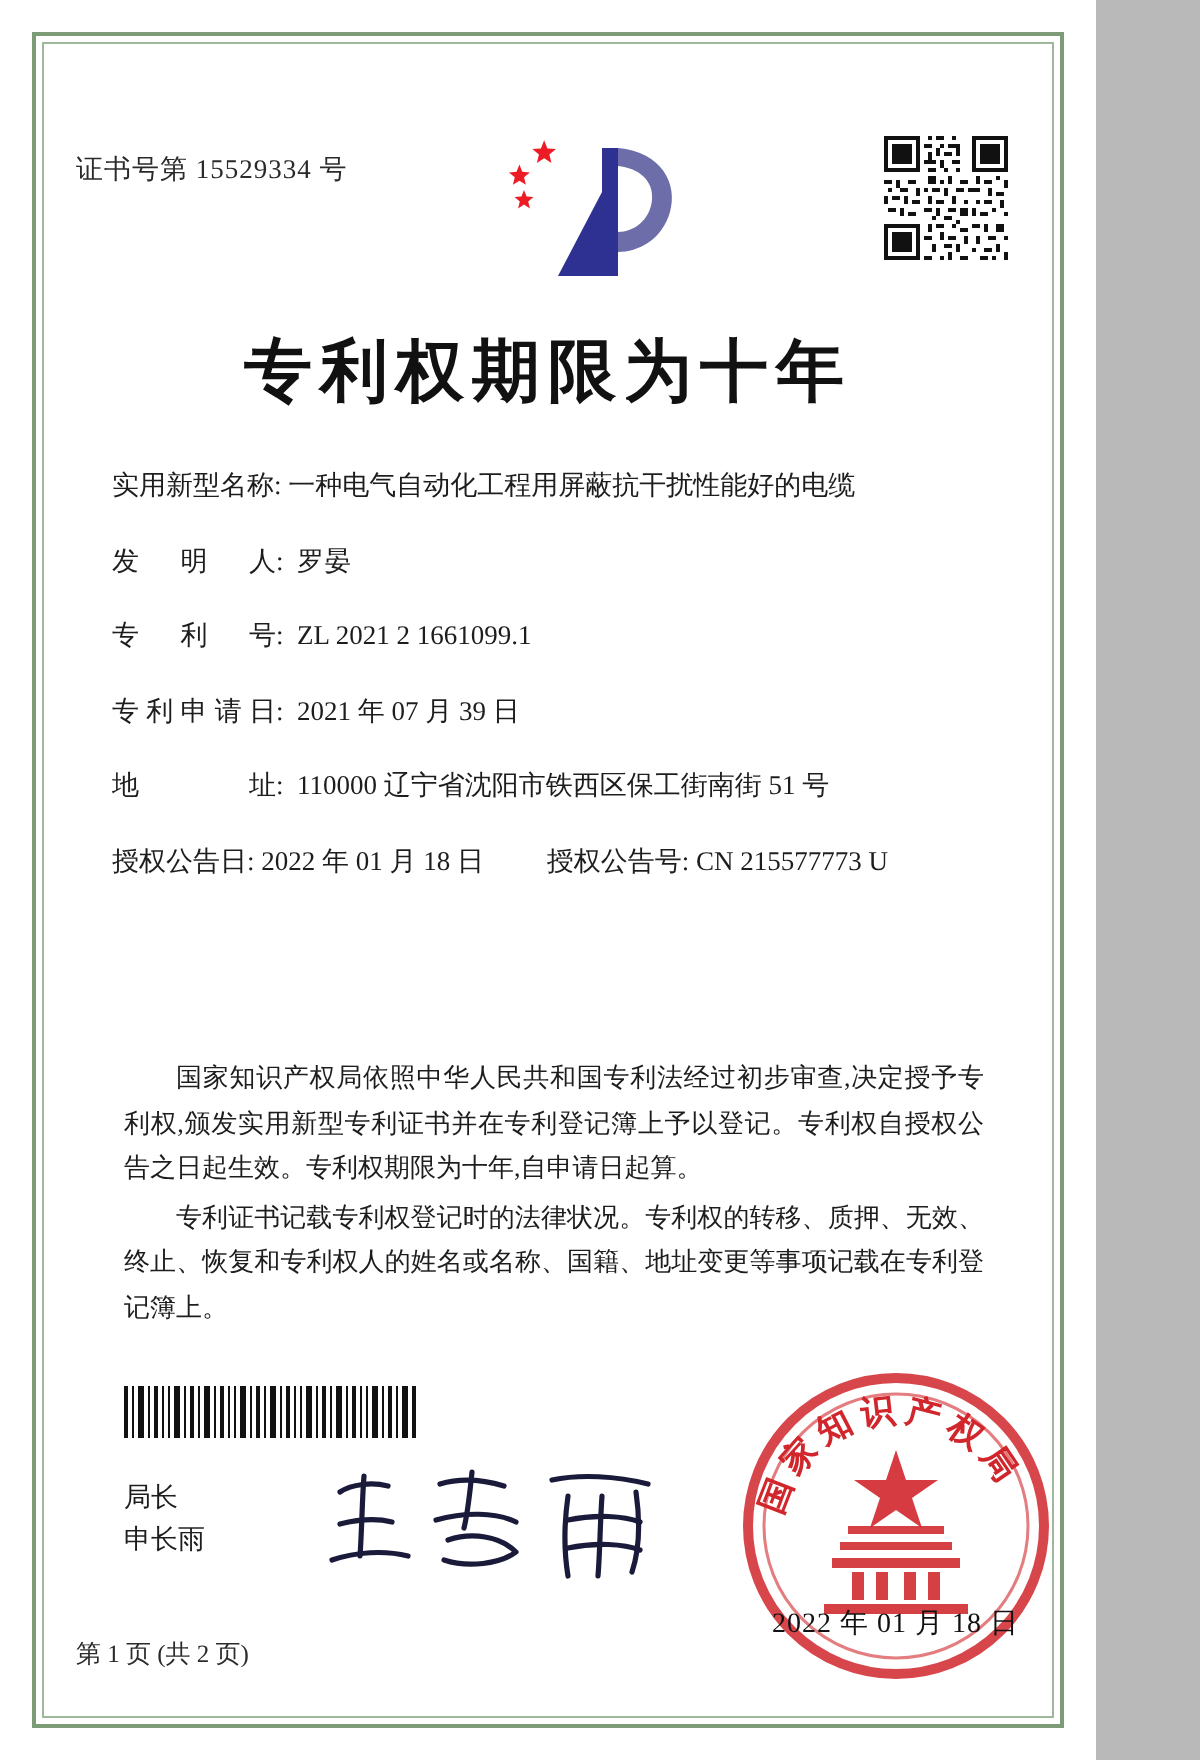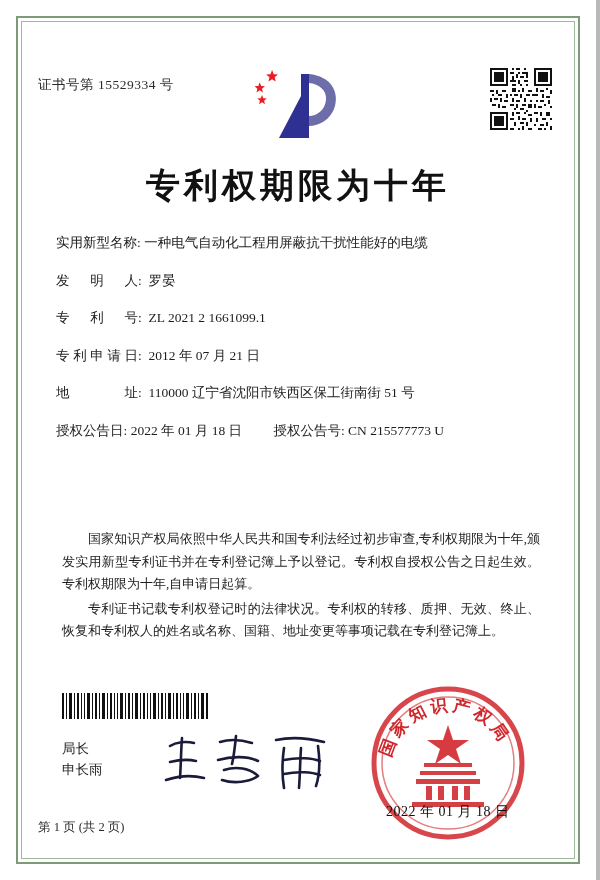--- a/index.html
+++ b/index.html
@@ -5,21 +5,21 @@
   html, body {
     margin: 0;
     padding: 0;
     background: #b9b9b9;
   }
   body {
     font-family: "Liberation Serif", "DejaVu Serif", serif;
   }
   .page {
     position: relative;
-    width: 596px;
+    width: 548px;
     height: 880px;
     background: #ffffff;
     overflow: hidden;
     box-sizing: border-box;
   }
   
   .border-outer {
     position: absolute;
     left: 16px;
     top: 16px;
@@ -327,41 +327,41 @@
         <span class="fvalue">罗晏</span>
       </div>
 
       <div class="field-row">
         <span class="lbl-spread">专 利 号</span><span>:&nbsp;</span>
         <span class="fvalue">ZL 2021 2 1661099.1</span>
       </div>
 
       <div class="field-row">
         <span class="lbl-spread">专利申请日</span><span>:&nbsp;</span>
-        <span class="fvalue">2012 年 07 月 21 日</span>
+        <span class="fvalue">2021 年 07 月 39 日</span>
       </div>
 
 
       <div class="field-row">
         <span class="lbl-spread">地 址</span><span>:&nbsp;</span>
         <span class="fvalue">110000 辽宁省沈阳市铁西区保工街南街 51 号</span>
       </div>
 
       <div class="grant-row">
         <span class="flabel">授权公告日:</span>
         <span class="fvalue">2022 年 01 月 18 日</span>
         <span class="seg2">
           <span class="flabel">授权公告号:</span>
           <span class="fvalue">CN 215577773 U</span>
         </span>
       </div>
     </div>
 
     <div class="para">
-      <p>国家知识产权局依照中华人民共和国专利法经过初步审查,专利权期限为十年,颁发实用新型专利证书并在专利登记簿上予以登记。专利权自授权公告之日起生效。专利权期限为十年,自申请日起算。</p>
+      <p>国家知识产权局依照中华人民共和国专利法经过初步审查,决定授予专利权,颁发实用新型专利证书并在专利登记簿上予以登记。专利权自授权公告之日起生效。专利权期限为十年,自申请日起算。</p>
       <p>专利证书记载专利权登记时的法律状况。专利权的转移、质押、无效、终止、恢复和专利权人的姓名或名称、国籍、地址变更等事项记载在专利登记簿上。</p>
     </div>
 
     <svg class="barcode" viewBox="0 0 150 26" shape-rendering="crispEdges">
       <rect width="150" height="26" fill="#fff"></rect>
       <g fill="#111">
         <rect x="2" y="0" width="2" height="26"></rect>
           <rect x="6" y="0" width="1" height="26"></rect>
         <rect x="9" y="0" width="3" height="26"></rect>
           <rect x="14" y="0" width="1" height="26"></rect>

